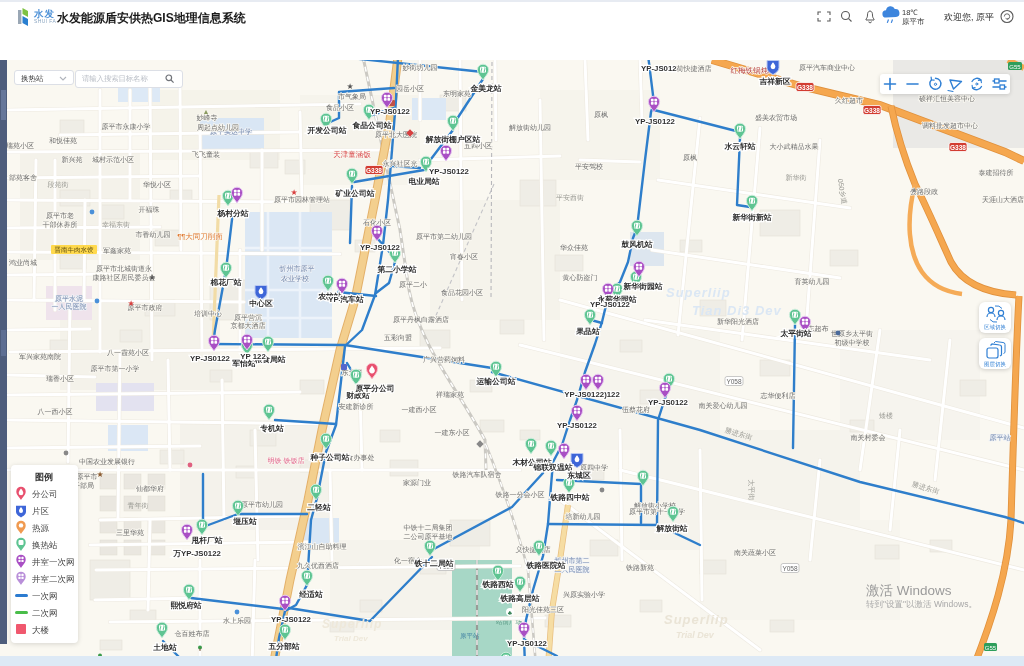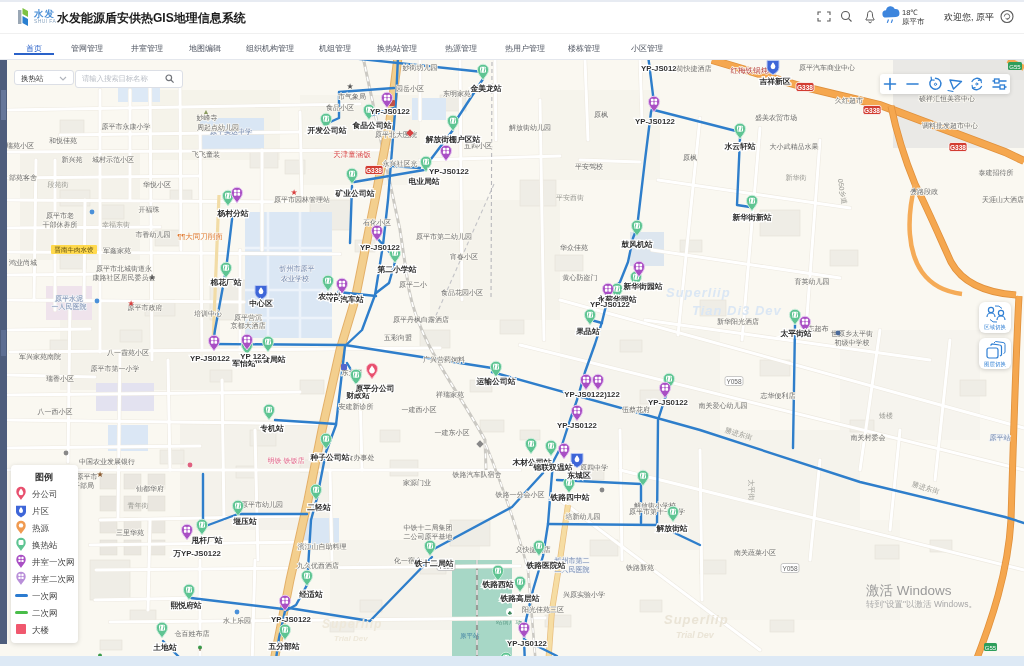--- a/index.html
+++ b/index.html
@@ -663,35 +663,20 @@
   <path d="M82.5,14.5 l-1.2,3.4 M86.5,14.5 l-1.2,3.4" stroke="#3d85dd" stroke-width="1.2"></path>
   <text x="96" y="9.5" font-size="7.5" fill="#333">18℃</text>
   <text x="96" y="19" font-size="7.5" fill="#333">原平市</text>
   <text x="138" y="15" font-size="9" fill="#333">欢迎您, 原平</text>
   <g stroke="#5a5a5a" stroke-width="1.1" fill="none">
    <circle cx="201" cy="11.5" r="6"></circle>
           <path d="M198.3,11.5 a2.7,2.7 0 1 1 2.7,2.7 M201,14.2 l-1.4,-0.9 M201,14.2 l1.5,-0.6" stroke-width="0.9"></path>
   </g>
  </svg>
 </div>
-<div id="nav">
-
-<div class="tab on" style="left:26px">首页</div>
-<div class="tab" style="left:71px">管网管理</div>
-<div class="tab" style="left:131px">井室管理</div>
-<div class="tab" style="left:189px">地图编辑</div>
-<div class="tab" style="left:246px">组织机构管理</div>
-<div class="tab" style="left:319px">机组管理</div>
-<div class="tab" style="left:377px">换热站管理</div>
-<div class="tab" style="left:445px">热源管理</div>
-<div class="tab" style="left:505px">热用户管理</div>
-<div class="tab" style="left:568px">楼栋管理</div>
-<div class="tab" style="left:631px">小区管理</div>
-<div id="underline"></div>
-    </div>
 
 <div style="position:absolute;left:14px;top:70px;width:60px;height:15px;background:#fff;border:1px solid #dcdfe6;border-radius:3px;z-index:20;">
  <span style="position:absolute;left:6px;top:2.5px;font-size:7.5px;color:#3a3a3a;">换热站</span>
  <svg width="8" height="6" style="position:absolute;right:6px;top:5px">
         <path d="M1,1 L4,4 L7,1" stroke="#b0b4bc" stroke-width="1.1" fill="none"></path>
       </svg>
 </div>
 <div style="position:absolute;left:75px;top:70px;width:108px;height:18px;background:#fff;border:1px solid #dcdfe6;border-radius:3px;z-index:20;">
  <span style="position:absolute;left:6px;top:3px;font-size:7.5px;color:#bcc0c8;letter-spacing:-0.2px;">请输入搜索目标名称</span>
  <svg width="10" height="10" style="position:absolute;right:7px;top:3px">

